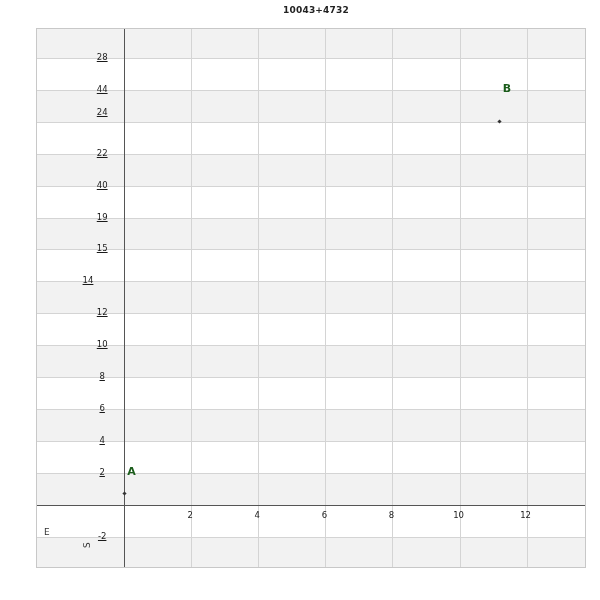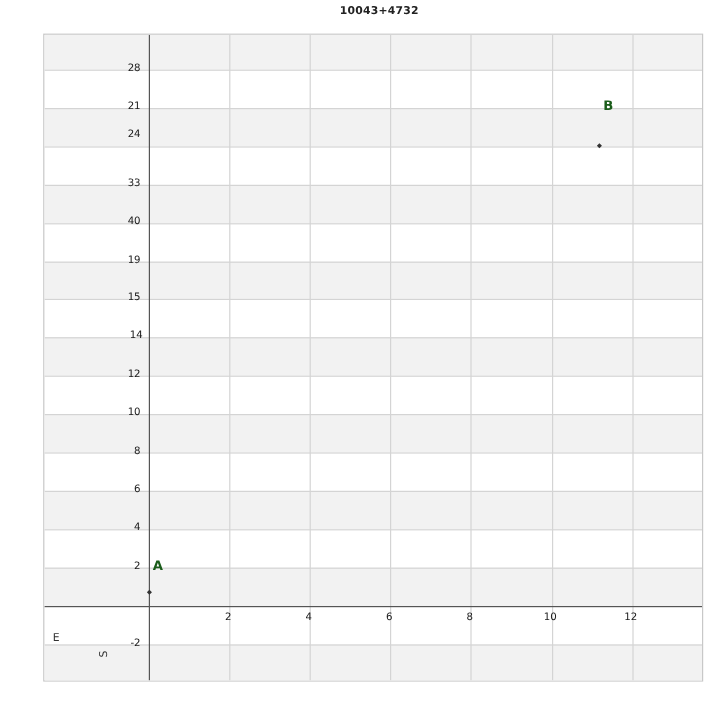--- a/index.html
+++ b/index.html
@@ -77,21 +77,22 @@
     height: 1px;
     background: #555555;
   }
   .tick-label {
     position: absolute;
     font-size: 8.5px;
     color: #1a1a1a;
     white-space: nowrap;
   }
   .tick-label.y {
-    text-align: right;
+    text-align: center;
+    text-decoration: underline;
   }
   .tick-label.x {
     text-align: center;
   }
   .point {
     position: absolute;
     width: 3px;
     height: 3px;
     background: #333333;
     transform: rotate(45deg);
@@ -161,27 +162,27 @@
     </div>
 
   <div id="ticks-y">
       <div class="tick-label y" style="width: 30px; left: 87.1951px; top: 531.047px;">-2</div>
       <div class="tick-label y" style="width: 30px; left: 87.1951px; top: 467.142px;">2</div>
       <div class="tick-label y" style="width: 30px; left: 87.1951px; top: 435.189px;">4</div>
       <div class="tick-label y" style="width: 30px; left: 87.1951px; top: 403.237px;">6</div>
       <div class="tick-label y" style="width: 30px; left: 87.1951px; top: 371.284px;">8</div>
       <div class="tick-label y" style="width: 30px; left: 87.1951px; top: 339.331px;">10</div>
       <div class="tick-label y" style="width: 30px; left: 87.1951px; top: 307.379px;">12</div>
-      <div class="tick-label y" style="width: 30px; left: 89px; top: 275.426px;">14</div>
+      <div class="tick-label y" style="width: 30px; left: 73px; top: 275.426px;">14</div>
       <div class="tick-label y" style="width: 30px; left: 87.1951px; top: 243.473px;">15</div>
       <div class="tick-label y" style="width: 30px; left: 87.1951px; top: 211.521px;">19</div>
       <div class="tick-label y" style="width: 30px; left: 87.1951px; top: 179.568px;">40</div>
-      <div class="tick-label y" style="width: 30px; left: 87.1951px; top: 147.615px;">33</div>
+      <div class="tick-label y" style="width: 30px; left: 87.1951px; top: 147.615px;">22</div>
       <div class="tick-label y" style="width: 30px; left: 87.1951px; top: 107px;">24</div>
-      <div class="tick-label y" style="width: 30px; left: 87.1951px; top: 83.7101px;">21</div>
+      <div class="tick-label y" style="width: 30px; left: 87.1951px; top: 83.7101px;">44</div>
       <div class="tick-label y" style="width: 30px; left: 87.1951px; top: 51.7574px;">28</div>
     </div>
   <div id="ticks-x">
       <div class="tick-label x" style="width: 24px; left: 178.268px; top: 510.095px;">2</div>
       <div class="tick-label x" style="width: 24px; left: 245.341px; top: 510.095px;">4</div>
       <div class="tick-label x" style="width: 24px; left: 312.415px; top: 510.095px;">6</div>
       <div class="tick-label x" style="width: 24px; left: 379.488px; top: 510.095px;">8</div>
       <div class="tick-label x" style="width: 24px; left: 446.561px; top: 510.095px;">10</div>
       <div class="tick-label x" style="width: 24px; left: 513.634px; top: 510.095px;">12</div>
     </div>

